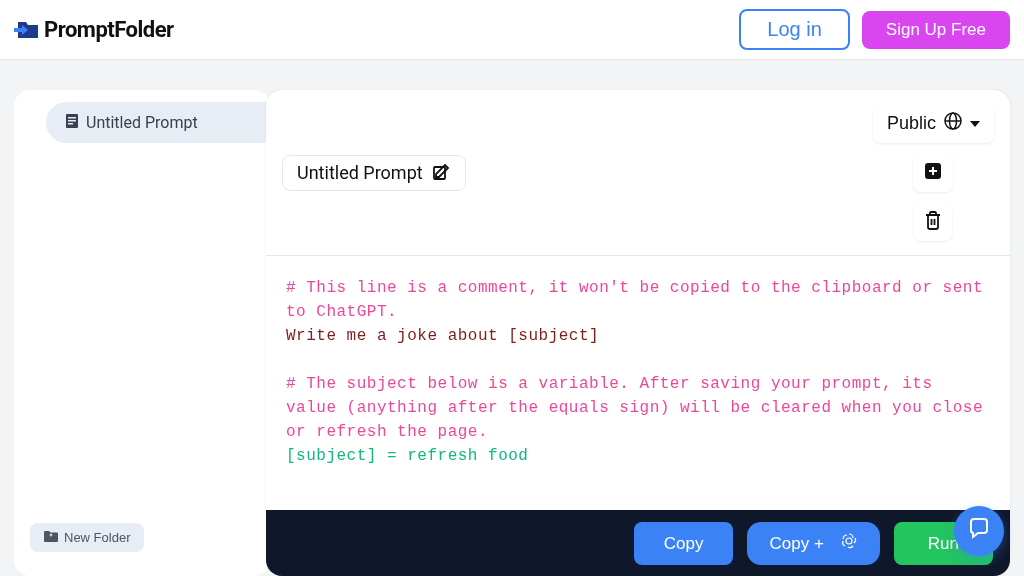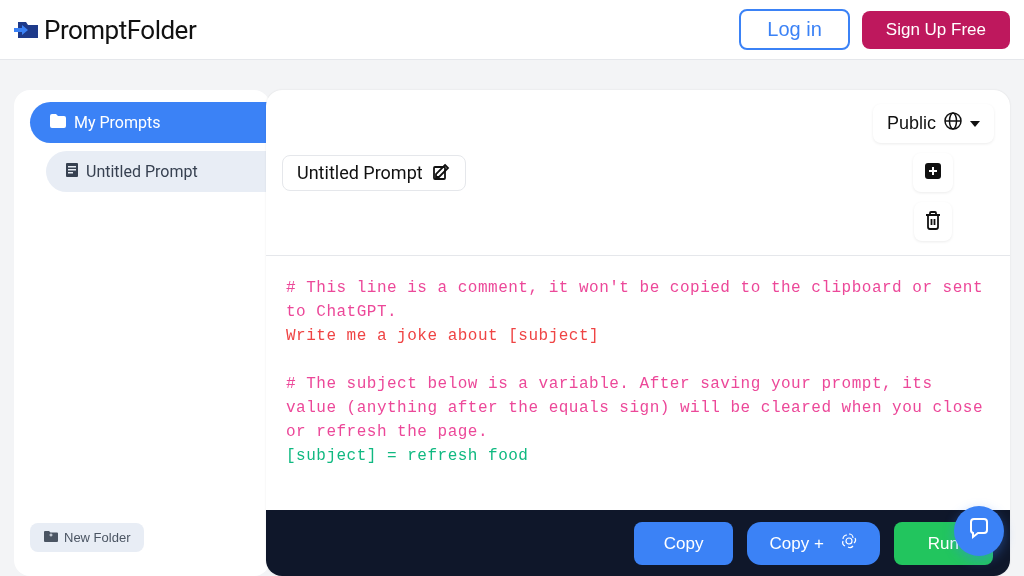--- a/index.html
+++ b/index.html
@@ -2,24 +2,24 @@
 <html><head>
   <meta charset="utf-8">
   <style>
     * { margin: 0; padding: 0; box-sizing: border-box; }
     body { font-family: -apple-system, BlinkMacSystemFont, "Segoe UI", Roboto, sans-serif; background: #f3f4f6; width: 1024px; overflow-x: hidden; }
     
     
     .header { background: #fff; height: 60px; display: flex; align-items: center; justify-content: space-between; padding: 0 14px; border-bottom: 1px solid #e5e7eb; }
     .logo { display: flex; align-items: center; gap: 4px; }
     .logo-icon { display: flex; align-items: center; }
-    .logo-text { font-size: 26px; font-weight: 400; color: #111; letter-spacing: -0.5px; }
+    .logo-text { font-size: 22px; font-weight: 700; color: #111; letter-spacing: -0.5px; }
     .header-buttons { display: flex; gap: 12px; align-items: center; }
     .login-btn { border: 2px solid #3b82f6; color: #3b82f6; background: #fff; padding: 7px 26px; border-radius: 8px; font-size: 20px; font-weight: 400; cursor: pointer; }
-    .signup-btn { background: #be185d; color: #fff; border: none; padding: 9px 24px; border-radius: 8px; font-size: 17px; font-weight: 400; cursor: pointer; }
+    .signup-btn { background: #d946ef; color: #fff; border: none; padding: 9px 24px; border-radius: 8px; font-size: 17px; font-weight: 400; cursor: pointer; }
     
     
     .main { display: flex; gap: 0; padding: 30px 14px 0 14px; height: 516px; }
     
     
     .sidebar { width: 256px; background: #fff; border-radius: 16px; padding: 12px 0; display: flex; flex-direction: column; flex-shrink: 0; }
     .sidebar-top { flex: 1; }
     .folder-item { background: #3b82f6; color: #fff; padding: 11px 20px; margin: 0 0 8px 16px; border-radius: 24px 0 0 24px; font-size: 16px; display: flex; align-items: center; gap: 8px; cursor: pointer; }
     .prompt-item { background: #e8edf5; color: #374151; padding: 11px 20px; margin: 0 0 0 32px; border-radius: 24px 0 0 24px; font-size: 16px; display: flex; align-items: center; gap: 8px; cursor: pointer; }
     .new-folder-btn { background: #e8edf5; color: #4b5563; border: none; padding: 7px 14px; border-radius: 8px; font-size: 13px; margin: 0 0 12px 16px; cursor: pointer; display: inline-flex; align-items: center; gap: 6px; width: fit-content; }
@@ -29,21 +29,21 @@
     .content-header { padding: 14px 16px; display: flex; align-items: center; justify-content: space-between; border-bottom: 1px solid #e5e7eb; }
     .title-group { display: flex; align-items: center; gap: 10px; background: #fff; border: 1px solid #e5e7eb; border-radius: 8px; padding: 6px 14px; }
     .title-text { font-size: 18px; color: #111; }
     .header-right { display: flex; align-items: center; gap: 10px; flex-direction: column; }
     .visibility-btn { display: flex; align-items: center; gap: 8px; background: #fff; border: none; box-shadow: 0 1px 3px rgba(0,0,0,0.08); border-radius: 8px; padding: 8px 14px; font-size: 18px; cursor: pointer; color: #111; }
     .icon-btn { background: #fff; border: none; box-shadow: 0 1px 3px rgba(0,0,0,0.08); border-radius: 8px; padding: 8px 10px; cursor: pointer; display: flex; align-items: center; justify-content: center; }
     
     
     .editor { flex: 1; padding: 20px 20px; font-family: "Courier New", monospace; font-size: 16px; line-height: 1.5; background: #fff; overflow: auto; white-space: pre-wrap; letter-spacing: 0.5px; word-spacing: 0; }
     .comment { color: #ec4899; }
-    .plain { color: #ef4444; }
+    .plain { color: #7f1d1d; }
     .variable { color: #10b981; }
     
     
     .bottom-bar { padding: 12px 18px; display: flex; justify-content: flex-end; gap: 14px; background: #0f172a; margin: 0 -1px -1px -1px; }
     .copy-btn { background: #3b82f6; color: #fff; border: none; padding: 10px 30px; border-radius: 8px; font-size: 17px; cursor: pointer; }
     .copy-plus-btn { background: #3b82f6; color: #fff; border: none; padding: 10px 22px; border-radius: 14px; font-size: 17px; cursor: pointer; display: flex; align-items: center; gap: 16px; justify-content: center; }
     .run-btn { background: #22c55e; color: #fff; border: none; padding: 10px 34px; border-radius: 8px; font-size: 17px; cursor: pointer; }
     
     
     .fab { position: fixed; bottom: 20px; right: 20px; width: 50px; height: 50px; border-radius: 50%; background: #3b82f6; display: flex; align-items: center; justify-content: center; cursor: pointer; box-shadow: 0 4px 12px rgba(59,130,246,0.4); }
@@ -65,28 +65,20 @@
   </div>
   <div class="header-buttons">
     <button class="login-btn">Log in</button>
     <button class="signup-btn">Sign Up Free</button>
   </div>
 </div>
 
 <div class="main">
   <div class="sidebar">
     <div class="sidebar-top">
-      <div class="folder-item">
-        <span>
-          <svg width="16" height="14" viewBox="0 0 16 14" fill="#fff">
-              <path d="M0 2 a2 2 0 0 1 2 -2 h4 l2 2 h6 a2 2 0 0 1 2 2 v8 a2 2 0 0 1 -2 2 h-12 a2 2 0 0 1 -2 -2 z"></path>
-            </svg>
-        </span>
-        <span>My Prompts</span>
-      </div>
       <div class="prompt-item">
         <span>
           <svg width="12" height="14" viewBox="0 0 12 14" fill="#374151">
               <rect x="0" y="0" width="12" height="14" rx="1"></rect>
               <rect x="2" y="3" width="8" height="1.5" fill="#e8edf5"></rect>
               <rect x="2" y="6" width="8" height="1.5" fill="#e8edf5"></rect>
               <rect x="2" y="9" width="5" height="1.5" fill="#e8edf5"></rect>
             </svg>
         </span>
         <span>Untitled Prompt</span>

